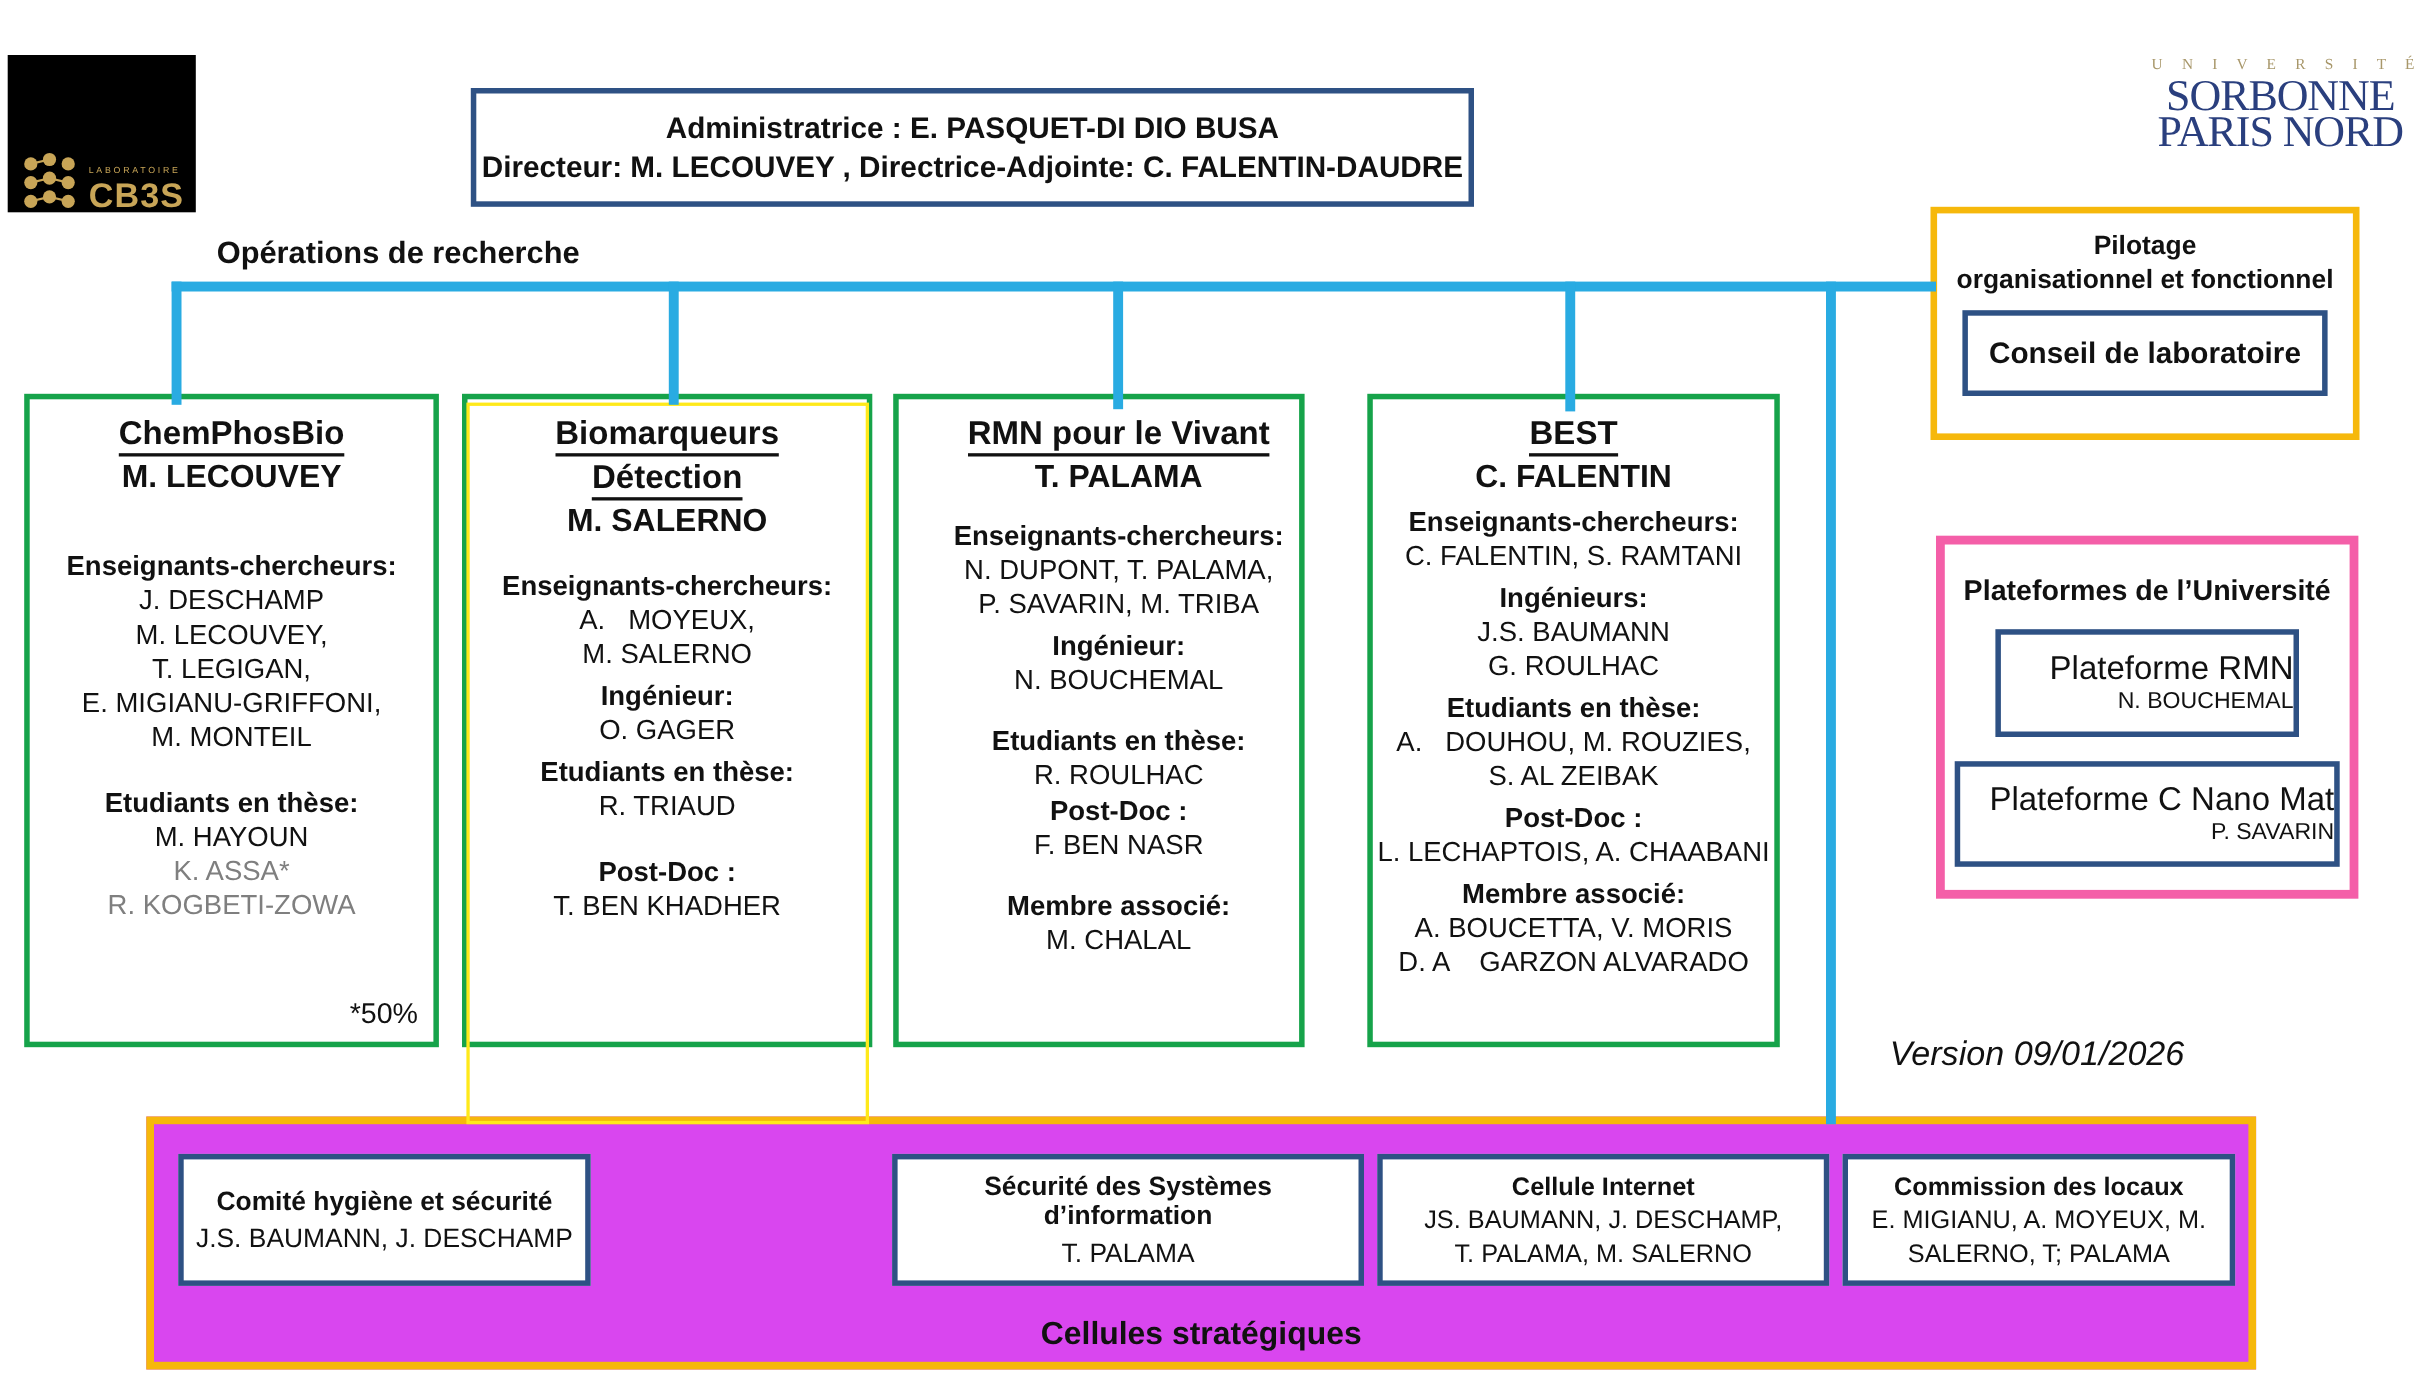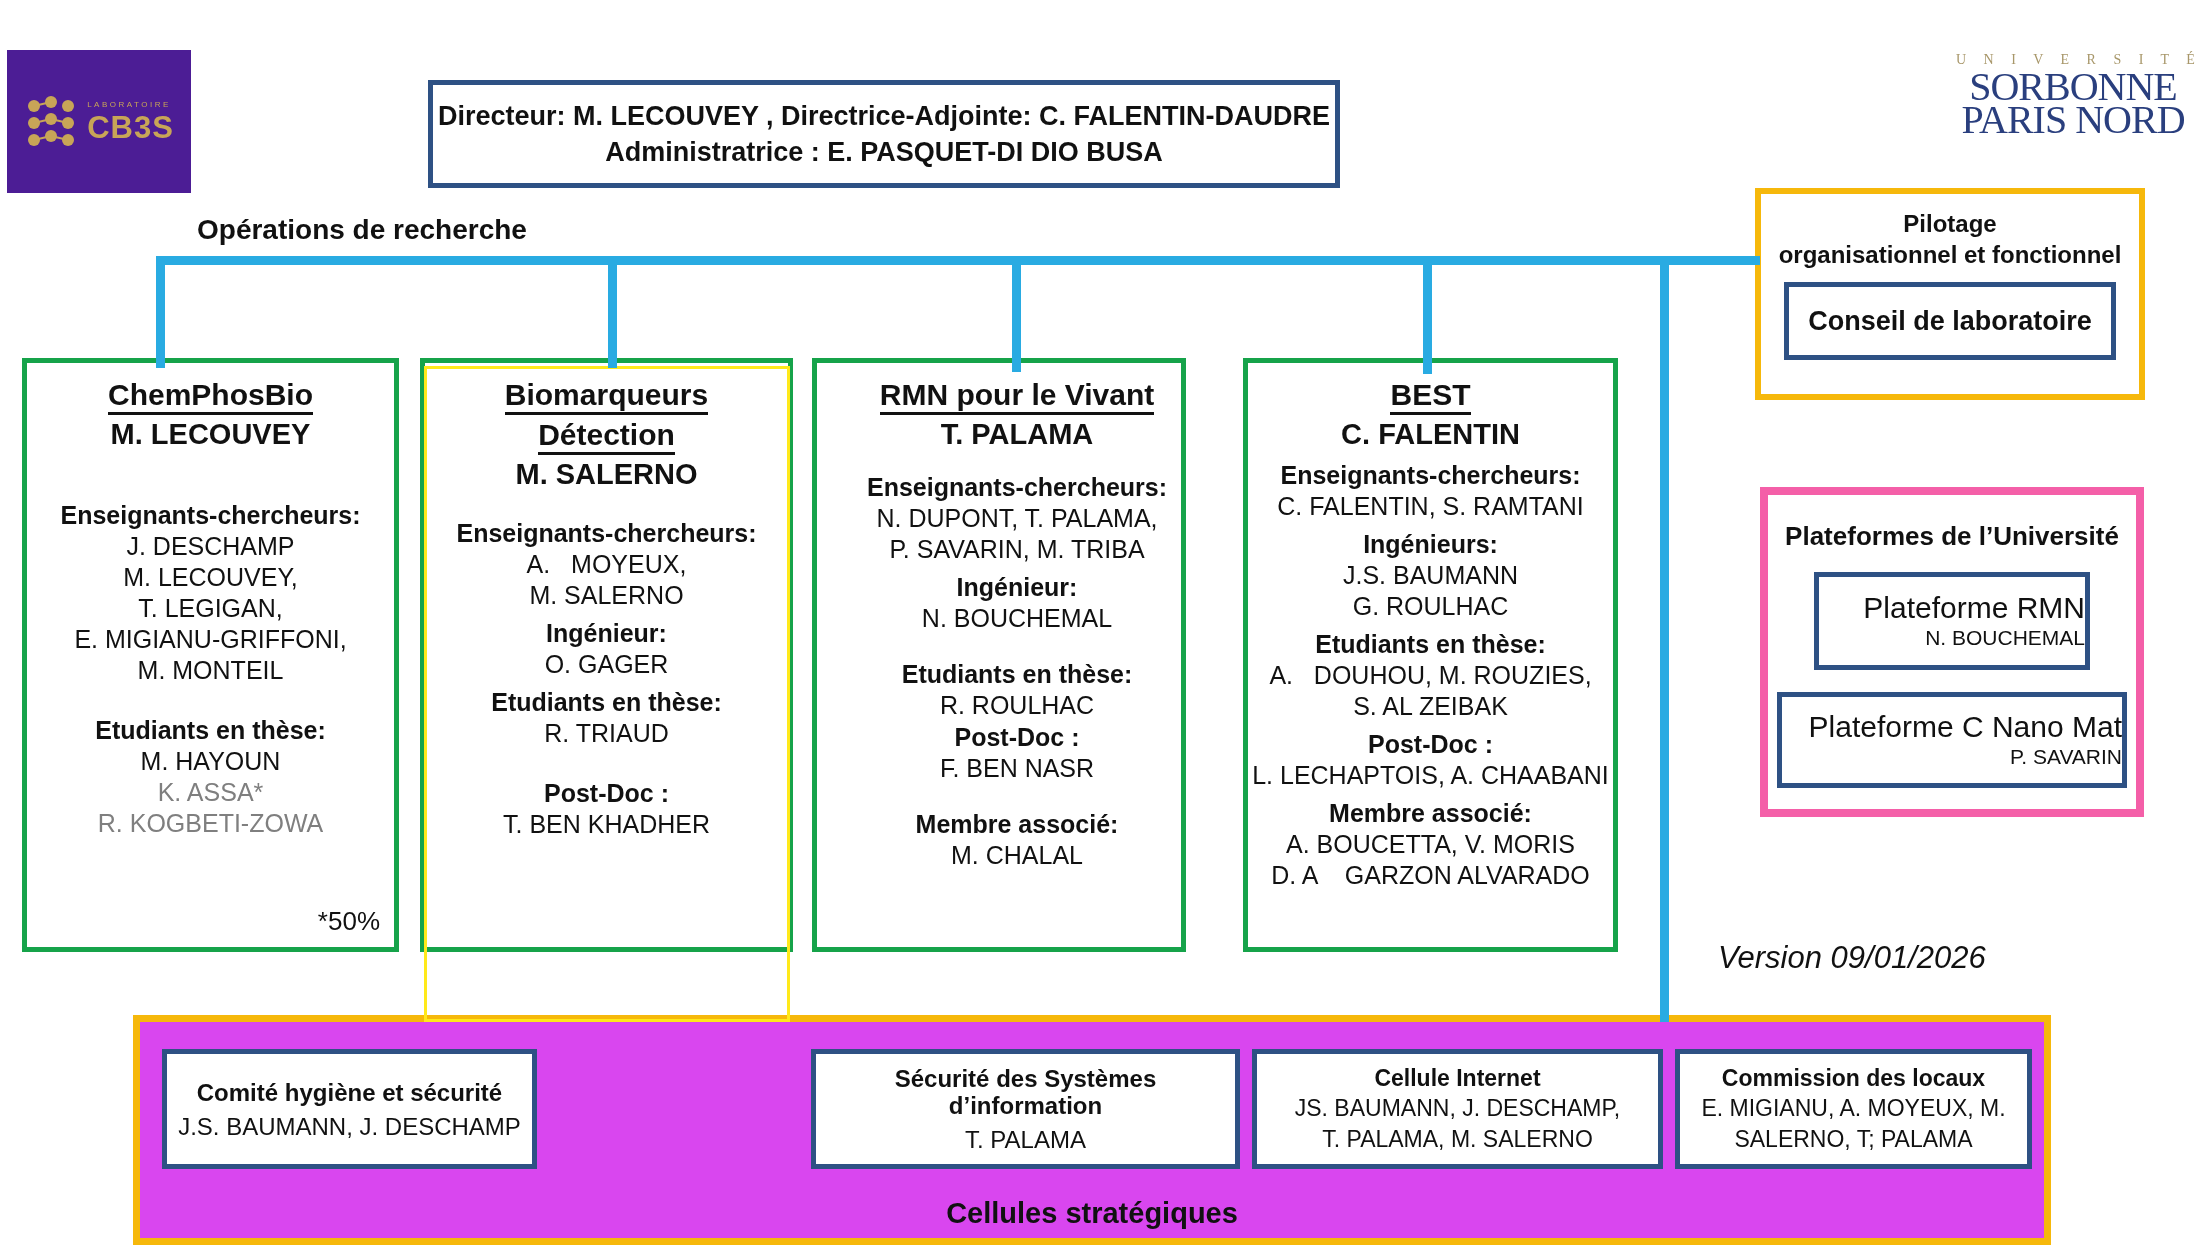--- a/index.html
+++ b/index.html
@@ -1,22 +1,22 @@
 <!DOCTYPE html>
 <html><head>
 <meta charset="utf-8">
 <style>
   html,body{margin:0;padding:0;background:#fff;}
   .canvas{position:relative;width:2196px;height:1253px;background:#fff;overflow:hidden;
           font-family:"Liberation Sans",sans-serif;color:#111;}
   .abs{position:absolute;box-sizing:border-box;}
 
   
-  .cb3s{left:7px;top:50px;width:184px;height:143px;background:#4c1d95;display:flex;
-        align-items:center;justify-content:center;gap:9px;}
+  .cb3s{left:7px;top:50px;width:171px;height:143px;background:#000000;display:flex;
+        align-items:flex-end;justify-content:center;gap:9px;}
   .cb3s-text{display:flex;flex-direction:column;align-items:flex-start;line-height:1;}
   .cb3s-small{font-size:8px;letter-spacing:2.5px;color:#C8A557;margin-bottom:3px;}
   .cb3s-big{font-size:31px;font-weight:bold;color:#C8A557;letter-spacing:1px;}
   .header-box{left:428px;top:80px;width:912px;height:108px;border:5px solid #2E5184;background:#fff;
         display:flex;flex-direction:column;justify-content:center;text-align:center;
         font-weight:bold;font-size:27px;line-height:36px;}
   .univ{left:1956px;top:52px;width:234px;text-align:center;font-family:"Liberation Serif",serif;}
   .univ-small{font-size:14px;letter-spacing:7px;color:#A8976A;margin-bottom:2px;white-space:nowrap;}
   .univ-main{font-size:40px;line-height:33px;color:#2A3F7E;letter-spacing:-1px;white-space:nowrap;}
 
@@ -93,22 +93,22 @@
           <circle cx="44" cy="46" r="6"></circle>
       </g>
     </svg>
     <div class="cb3s-text">
       <span class="cb3s-small">LABORATOIRE</span>
       <span class="cb3s-big">CB3S</span>
     </div>
   </div>
 
   <div class="abs header-box">
+    <div>Administratrice : E. PASQUET-DI DIO BUSA</div>
     <div>Directeur: M. LECOUVEY , Directrice-Adjointe: C. FALENTIN-DAUDRE</div>
-    <div>Administratrice : E. PASQUET-DI DIO BUSA</div>
   </div>
 
   <div class="abs univ">
     <div class="univ-small">U N I V E R S I T É</div>
     <div class="univ-main">SORBONNE</div>
     <div class="univ-main">PARIS NORD</div>
   </div>
 
   <div class="abs research-label">Opérations de recherche</div>
 

